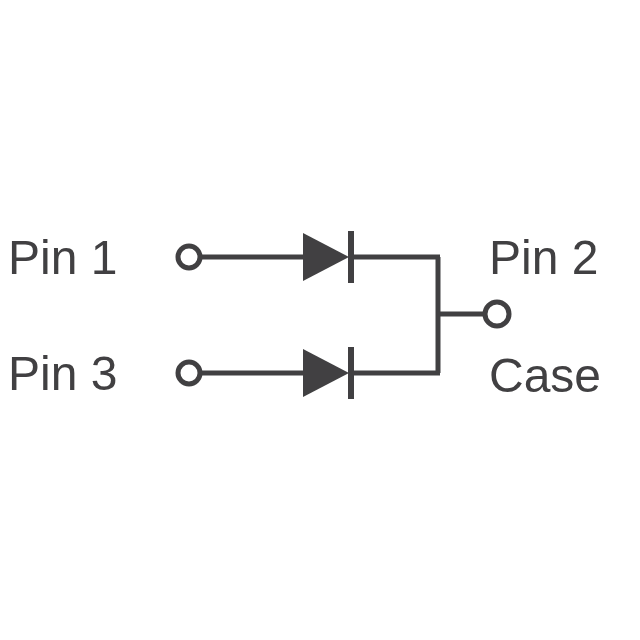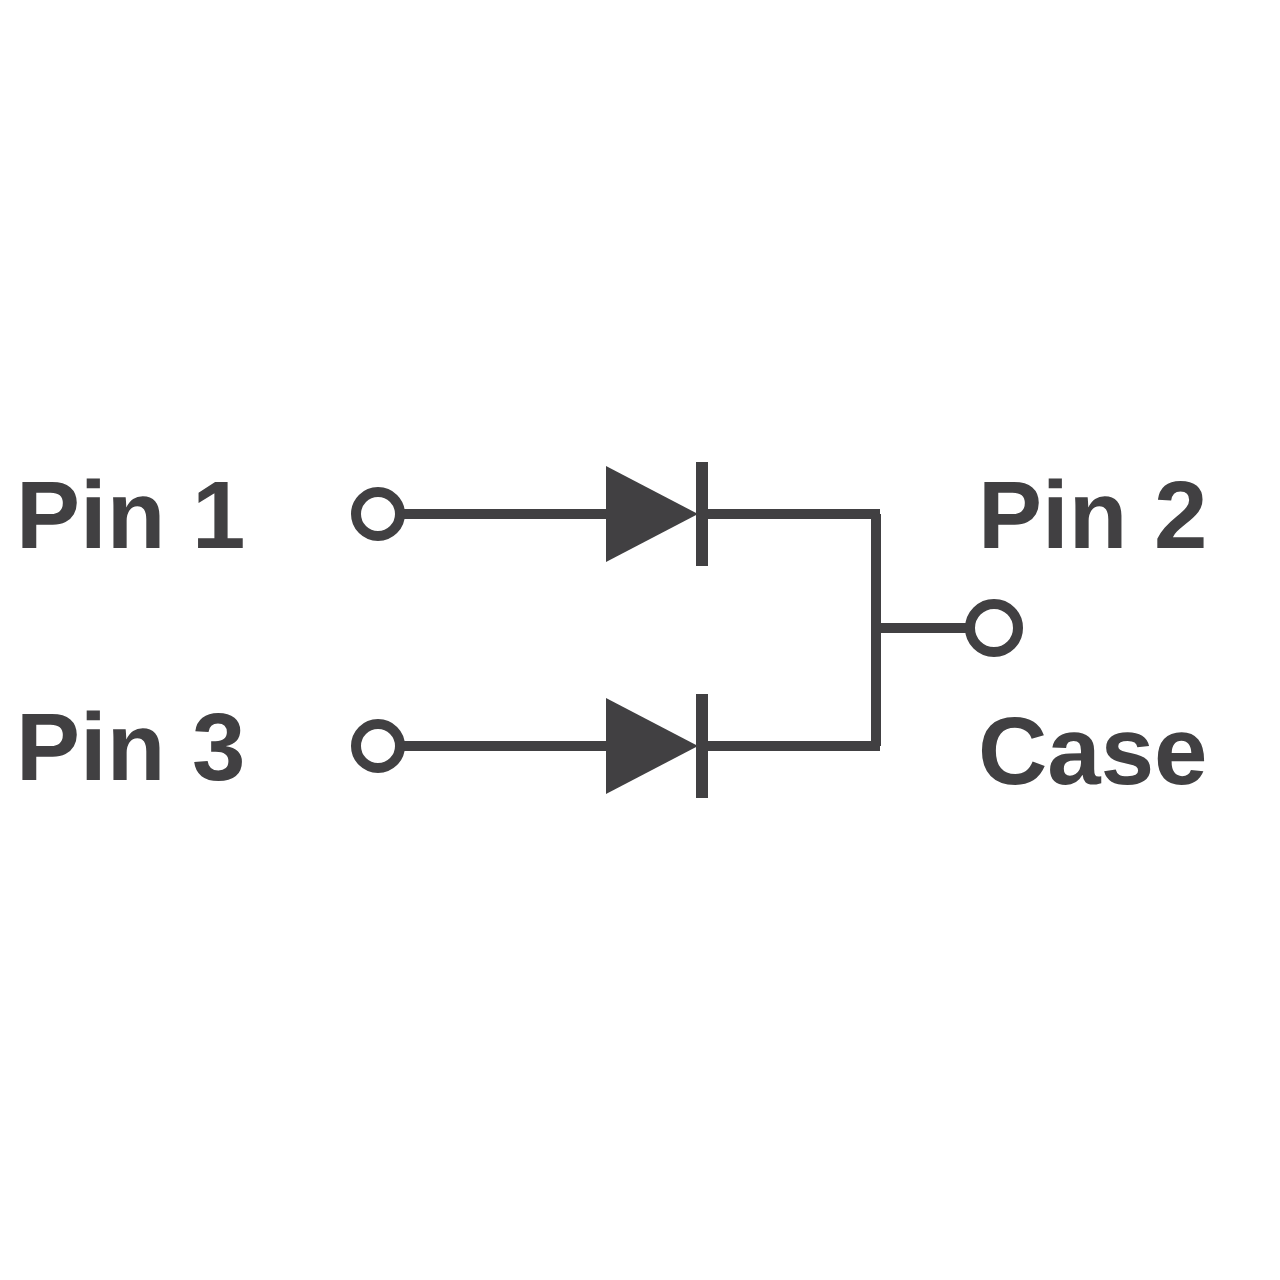--- a/index.html
+++ b/index.html
@@ -12,21 +12,20 @@
     width: 640px;
     height: 640px;
     overflow: hidden;
     font-family: "Liberation Sans", sans-serif;
   }
   #schematic-root {
     position: relative;
     width: 640px;
     height: 540px;
     background: #eab308;
-    font-weight: bold;
   }
   svg.schematic {
     display: block;
     width: 640px;
     height: 640px;
   }
   .pin-label {
     font-family: "Liberation Sans", sans-serif;
     font-size: 48px;
     fill: #414042;

